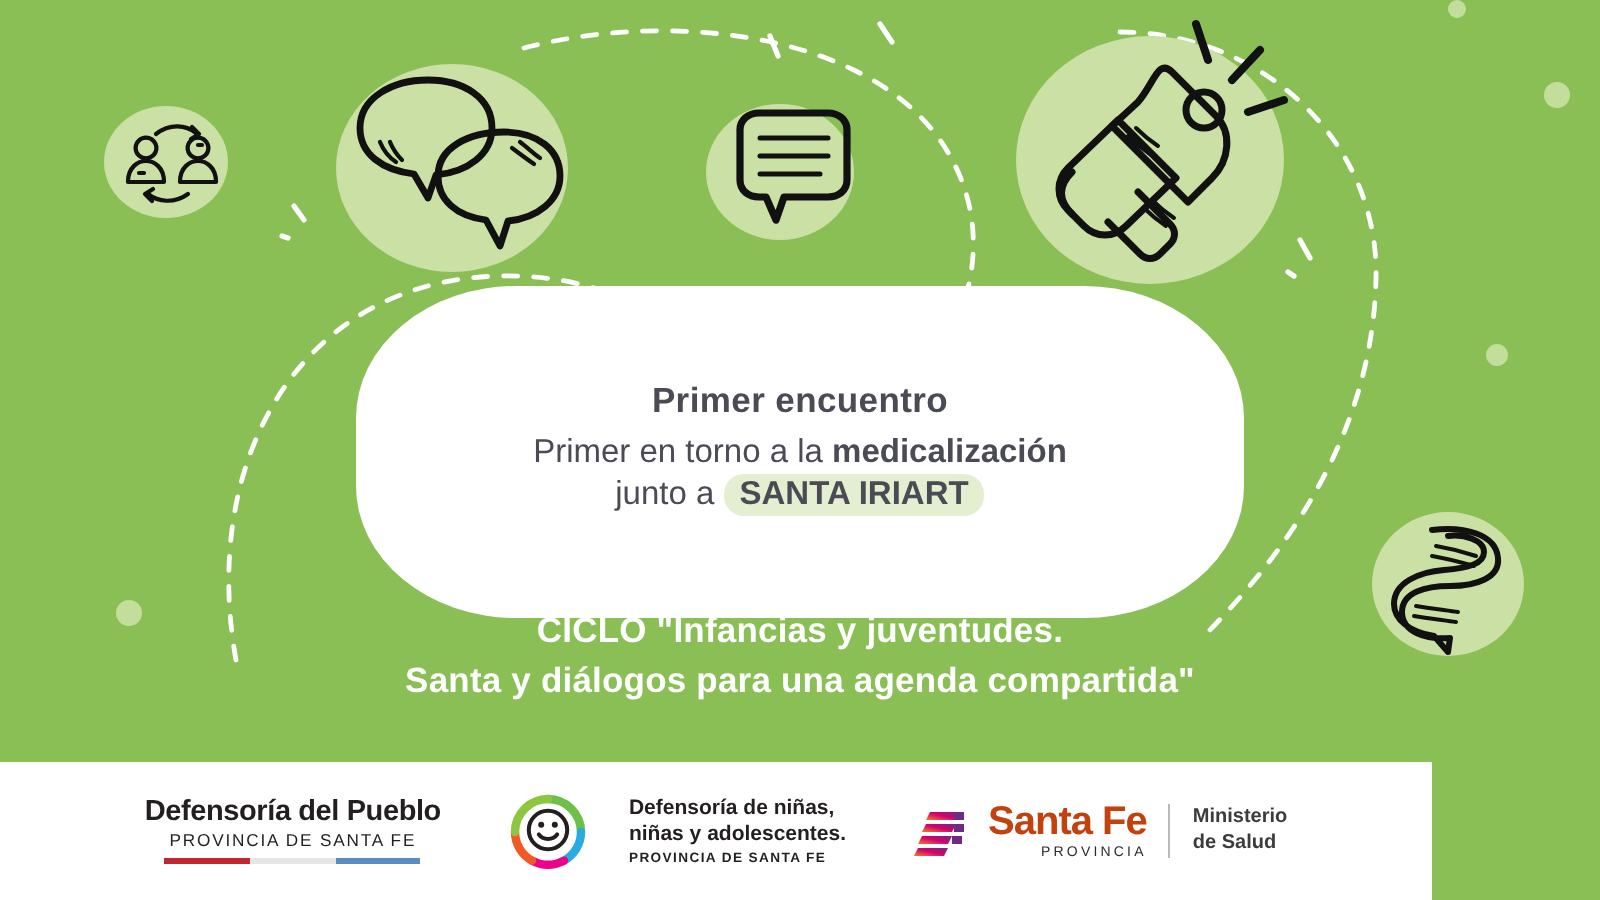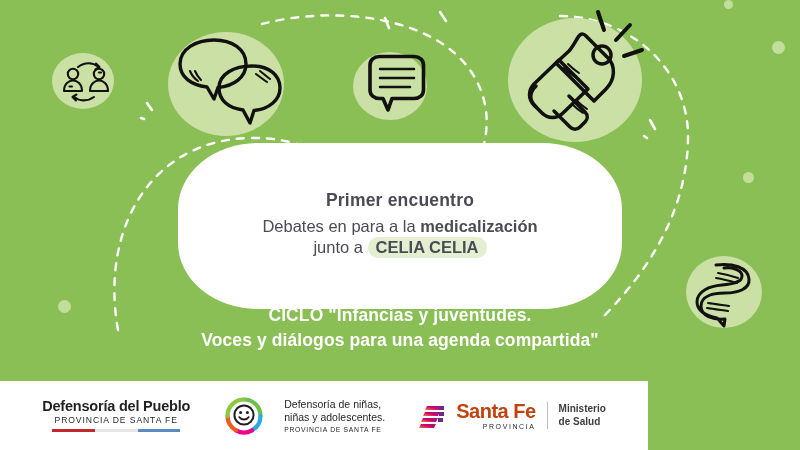--- a/index.html
+++ b/index.html
@@ -112,21 +112,21 @@
     font-weight: bold;
     line-height: 1.45;
     letter-spacing: 0.1px;
   }
 
   
   #footer {
     position: absolute;
     left: 0;
     top: 381px;
-    width: 648px;
+    width: 716px;
     height: 69px;
     background: #ffffff;
     display: flex;
     align-items: center;
     justify-content: center;
     gap: 34px;
   }
   .logo { display: flex; align-items: center; }
 
   
@@ -147,21 +147,21 @@
   }
   .tricolor {
     display: flex;
     width: 128px;
     height: 3.5px;
     margin-top: 3px;
   }
   .tricolor i { flex: 1; display: block; }
 
   
-  #logo-defensoria-ninas .txt { margin-left: 20px; }
+  #logo-defensoria-ninas .txt { margin-left: 20px; font-weight: bold; }
   #logo-defensoria-ninas .l1 {
     font-size: 10.5px;
     color: #231f20;
     line-height: 1.22;
   }
   #logo-defensoria-ninas .l3 {
     font-size: 6.8px;
     color: #231f20;
     letter-spacing: 0.7px;
     margin-top: 2px;
@@ -328,30 +328,30 @@
           <path d="M14 43 C20 44 28 45 35 46"></path>
           <path d="M13 48 C19 49 27 50 34 51"></path>
         </g>
       </svg>
     </div>
   </div>
 
   <div id="card">
     <div id="card-kicker">Primer encuentro</div>
     <div id="card-sub1">
-      <span>Debates en para a la </span><span class="em">medicalización</span>
+      <span>Primer en torno a la </span><span class="em">medicalización</span>
     </div>
     <div id="card-sub2">
-      <span>junto a </span><span class="hl">CELIA CELIA</span>
+      <span>junto a </span><span class="hl">SANTA IRIART</span>
     </div>
   </div>
 
   <div id="cycle">
     <div>CICLO "Infancias y juventudes.</div>
-    <div>Voces y diálogos para una agenda compartida"</div>
+    <div>Santa y diálogos para una agenda compartida"</div>
   </div>
 
   <div id="footer">
 
     <div class="logo" id="logo-defensoria-pueblo">
       <div class="l1">Defensoría del Pueblo</div>
       <div class="l2">PROVINCIA DE SANTA FE</div>
       <div class="tricolor">
         <i style="background:#c1272d"></i>
           <i style="background:#e6e6e6"></i>

